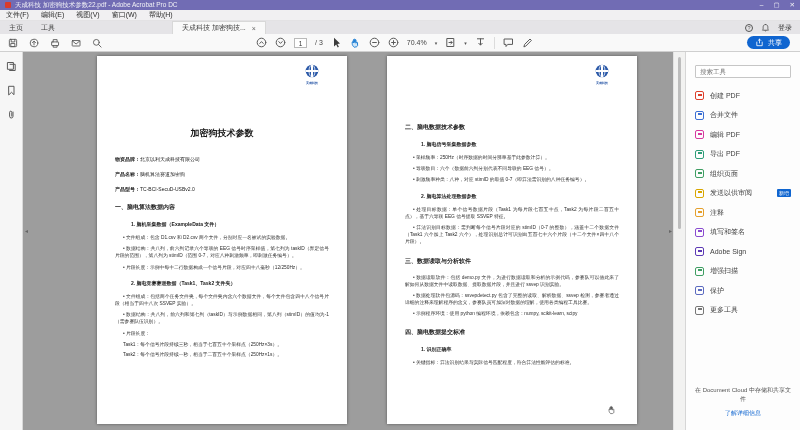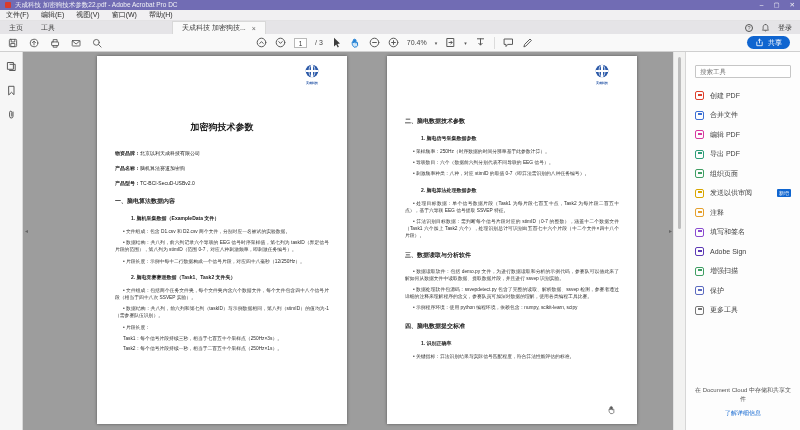--- a/index.html
+++ b/index.html
@@ -54,21 +54,21 @@
   
   .main { flex:1; display:flex; min-height:0; }
   .leftrail { width:23px; background:#f6f6f6; border-right:1px solid #d9d9d9; display:flex;
               flex-direction:column; align-items:center; padding-top:9px; gap:13px; flex:0 0 auto; }
   .docarea { flex:1; position:relative; background:#9d9d9d; overflow:hidden; }
   .collapse-arrow { position:absolute; font-size:6px; color:#666; cursor:pointer; line-height:1; }
 
   .page { position:absolute; top:4px; width:250px; height:368px; background:#fff;
           box-shadow:0 0 3px rgba(0,0,0,.45); overflow:hidden; color:#1a1a1a; }
   .page1 { left:74px; } .page2 { left:364px; }
-  .pagebody { padding:17px 18px 0 18px; }
+  .pagebody { padding:23px 18px 0 18px; }
   .logo { position:absolute; top:8px; right:22px; width:26px; text-align:center; }
   .logo-text { font-size:3px; color:#2b59a8; font-weight:bold; line-height:1.2; }
 
   .line { white-space:normal; }
   .t-title { text-align:center; font-weight:bold; font-size:9px; margin:48px 0 16px; }
   .t-meta  { font-size:5px; margin:0 0 9px; }
   .t-meta .f-t { font-weight:bold; }
   .t-h1 { font-size:6px; font-weight:bold; margin:11px 0 8px; }
   .t-h2 { font-size:5px; font-weight:bold; margin:9px 0 7px 16px; }
   .t-b  { font-size:4.8px; line-height:1.5; margin:0 0 4px; text-align:justify; text-indent:8px; color:#2e2e2e; }

